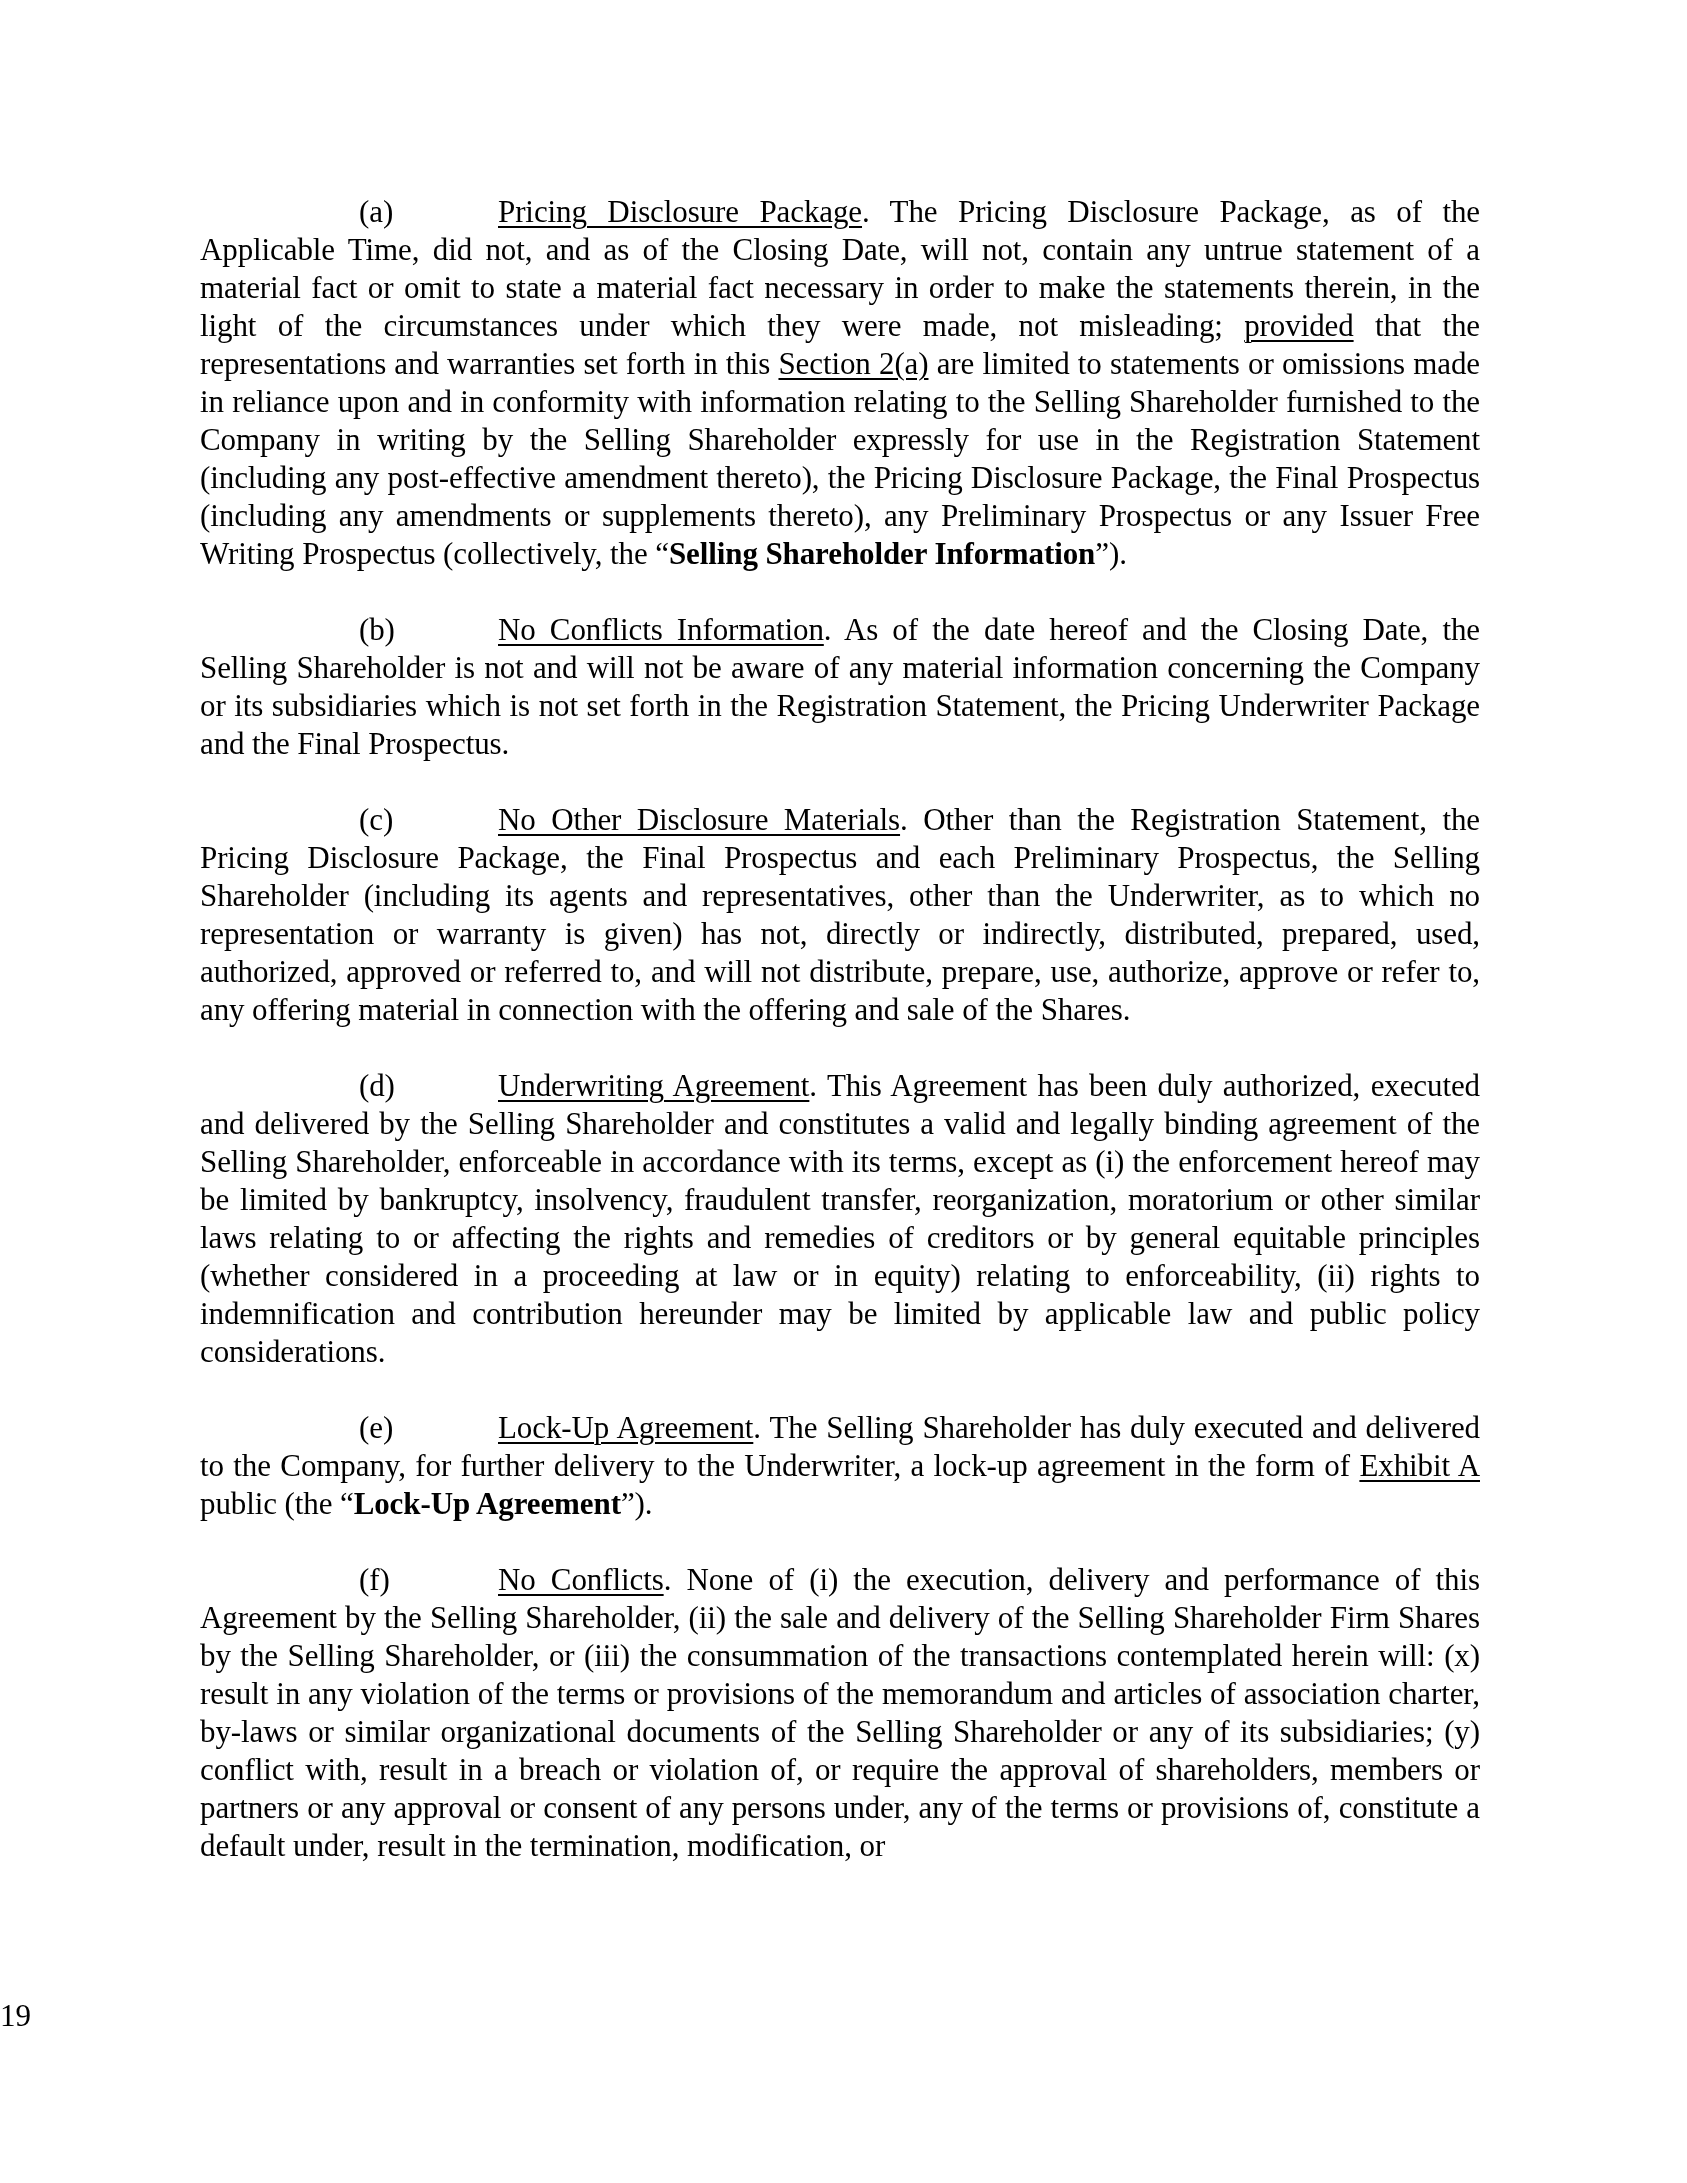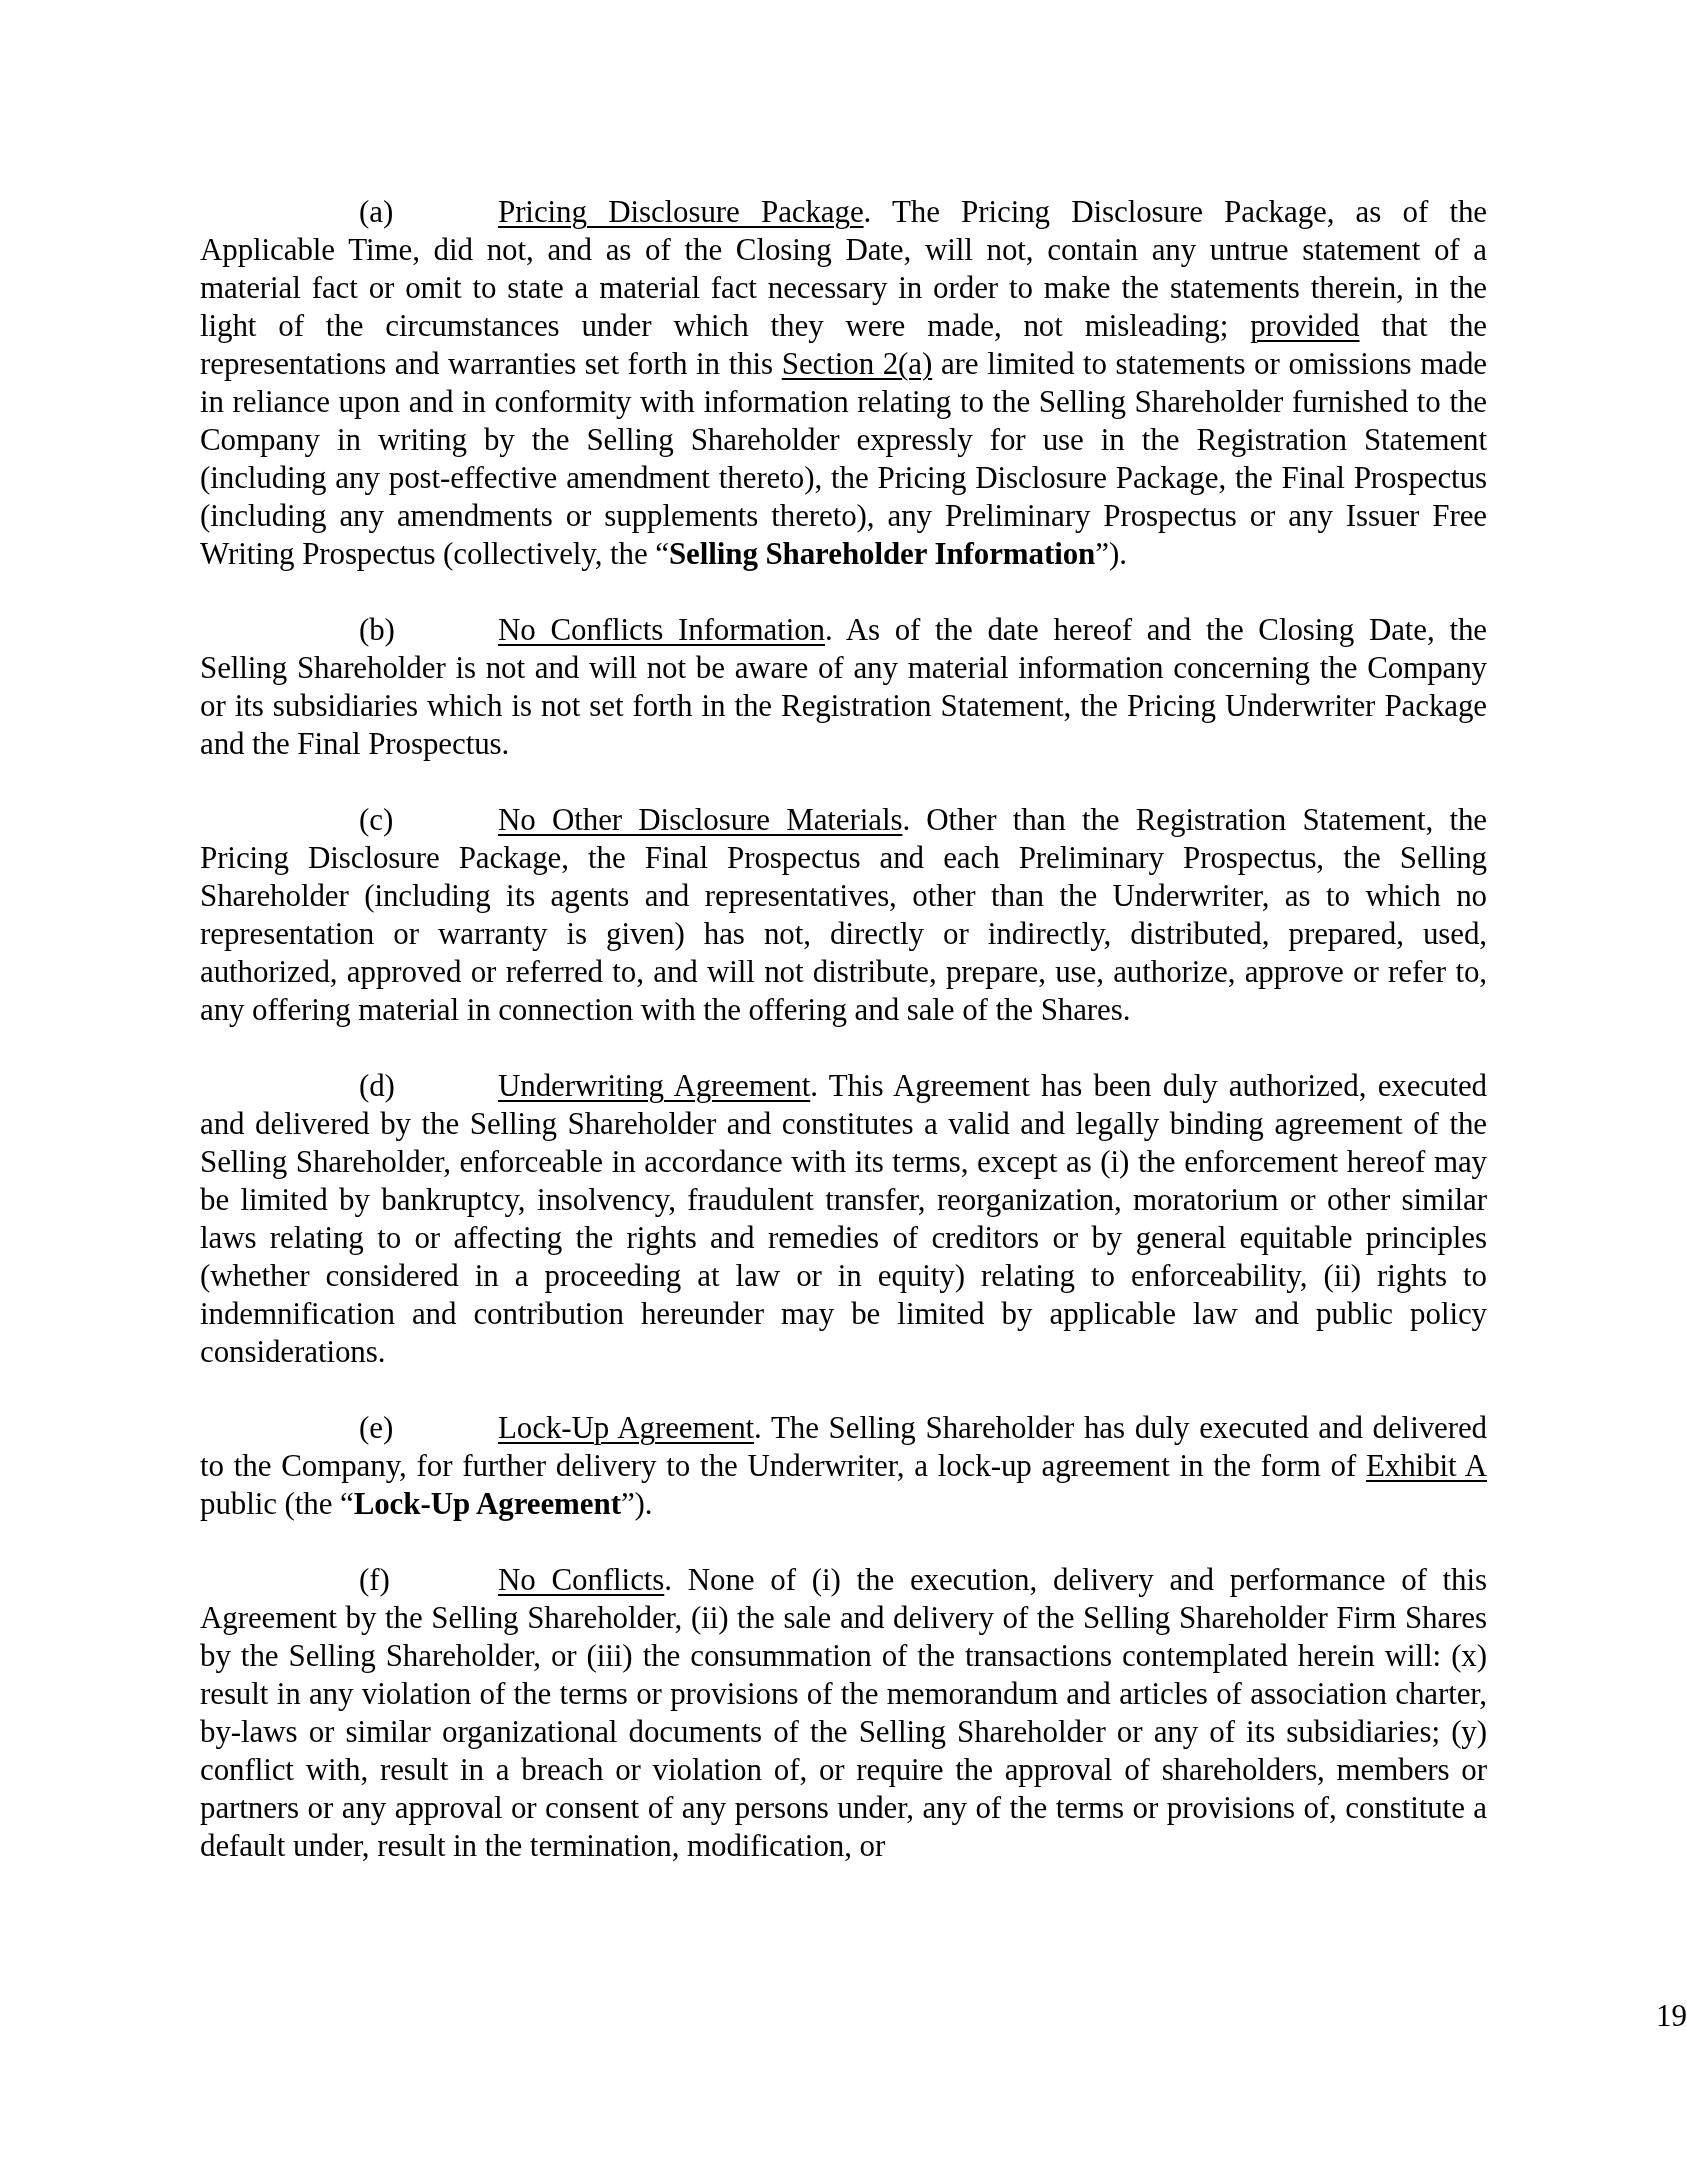--- a/index.html
+++ b/index.html
@@ -18,40 +18,40 @@
     .page-body {
       position: absolute;
       left: 200px;
       top: 193px;
       width: 1287px;
     }
     .para {
       font-size: 31px;
       line-height: 38px;
       text-align: justify;
-      margin: 0 0 38px 0;
+      margin: 0 7px 38px 0;
       letter-spacing: -0.1px;
     }
     .para .label {
       display: inline-block;
       margin-left: 159px;
       width: 139px;
     }
     .u {
       text-decoration: underline;
       text-decoration-thickness: 2px;
       text-underline-offset: 4px;
     }
     .b { font-weight: bold; }
     .page-number {
       position: absolute;
       top: 1998px;
       left: 0;
       width: 1687px;
-      text-align: right;
+      text-align: left;
       font-size: 31px;
     }
   </style>
 </head>
 <body>
 
 <div class="page-body">
 
   <p class="para">
     <span class="label">(a)</span><span class="u">Pricing Disclosure Package</span><span>. The Pricing Disclosure Package, as of the Applicable Time, did not, and as of the Closing Date, will not, contain any untrue statement of a material fact or omit to state a material fact necessary in order to make the statements therein, in the light of the circumstances under which they were made, not misleading; </span><span class="u">provided</span><span> that the representations and warranties set forth in this </span><span class="u">Section 2(a)</span><span> are limited to statements or omissions made in reliance upon and in conformity with information relating to the Selling Shareholder furnished to the Company in writing by the Selling Shareholder expressly for use in the Registration Statement (including any post-effective amendment thereto), the Pricing Disclosure Package, the Final Prospectus (including any amendments or supplements thereto), any Preliminary Prospectus or any Issuer Free Writing Prospectus (collectively, the “</span><span class="b">Selling Shareholder Information</span><span>”).</span>

